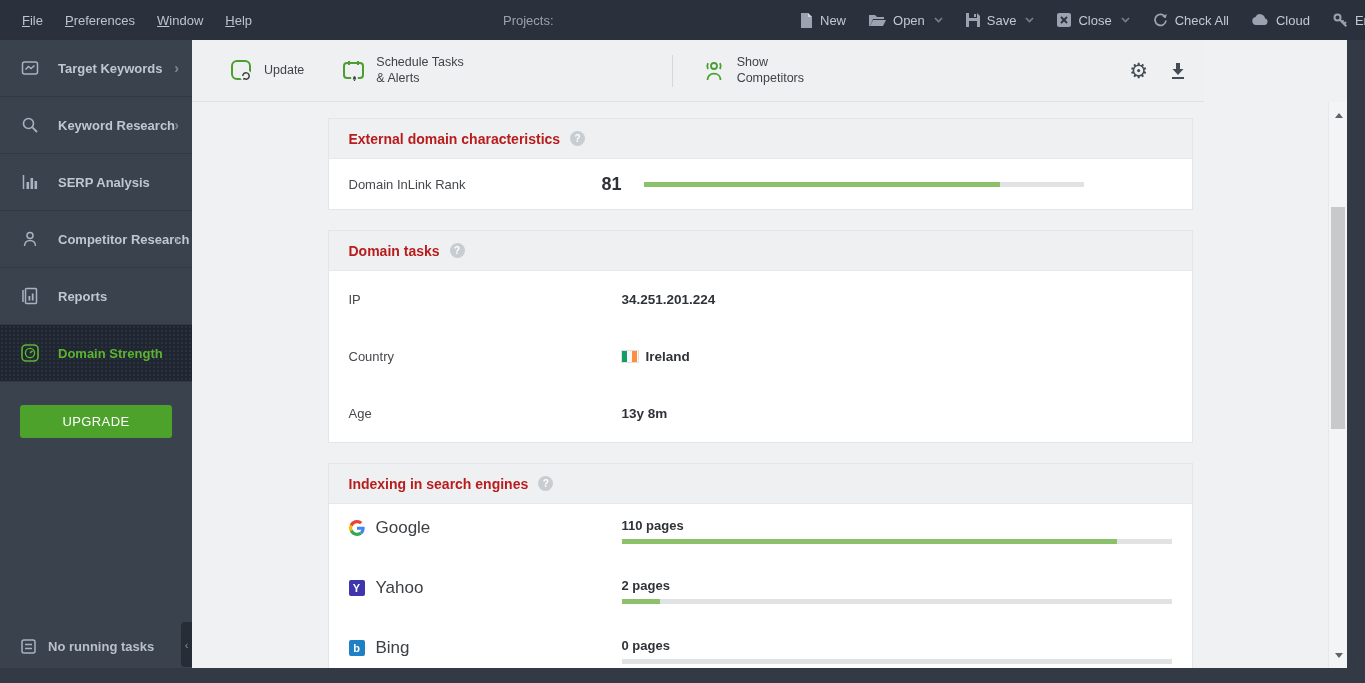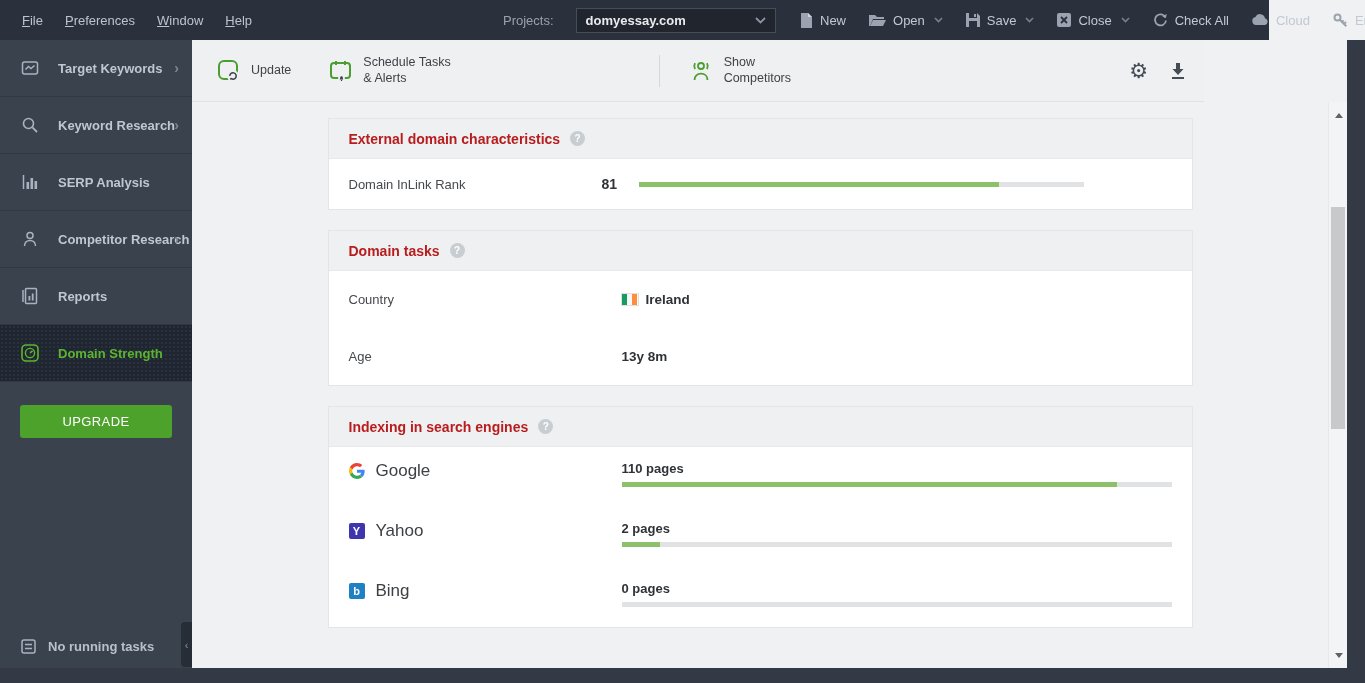--- a/index.html
+++ b/index.html
@@ -4,27 +4,27 @@
 <style>
   * { margin:0; padding:0; box-sizing:border-box; }
   html,body { width:1365px; height:683px; }
   body {
     font-family:"Liberation Sans", sans-serif;
     position:relative; overflow:hidden;
     background:#f0f1f2; color:#3c4043;
   }
   
   .topbar {
-    position:absolute; left:0; top:0; width:1269px; height:40px;
+    position:absolute; left:0; top:0; width:1365px; height:40px;
     background:#2b313c; display:flex; align-items:center; z-index:30;
   }
   .menus { display:flex; gap:22px; padding-left:22px; }
   .menu-item { font-size:13px; color:#bdc4cd; cursor:default; }
   .menu-item u { text-decoration:underline; }
-  .projects-group { position:absolute; left:503px; display:flex; align-items:center; gap:22px; }
+  .projects-group { position:absolute; left:503px; display:flex; align-items:center; gap:10px; }
   .projects-label { font-size:13px; color:#99a2ad; }
   .project-select {
     width:200px; height:25px; background:#20252e; border:1px solid #454d59;
     display:flex; align-items:center; justify-content:space-between;
     padding:0 9px; cursor:pointer;
   }
   .project-select .sel-text { font-size:13px; color:#e9ecef; font-weight:700; }
   .tb-actions { position:absolute; left:800px; display:flex; align-items:center; gap:23px; }
   .tb-action { display:flex; align-items:center; gap:7px; cursor:pointer; }
   .tb-action .lbl { font-size:13px; color:#c2c9d2; white-space:nowrap; }
@@ -59,21 +59,21 @@
   .collapse-handle {
     position:absolute; right:0; top:582px; width:11px; height:45px;
     background:#272d37; border-radius:4px 0 0 4px;
     display:flex; align-items:center; justify-content:center;
     color:#8a93a0; font-size:11px; cursor:pointer;
   }
   
   .toolbar {
     position:absolute; left:192px; top:40px; width:1012px; height:62px;
     background:#eef0f2; border-bottom:1px solid #dfe2e4;
-    display:flex; align-items:center; padding-left:25px; z-index:10;
+    display:flex; align-items:center; padding-left:38px; z-index:10;
   }
   .tool-btn { display:flex; align-items:center; gap:10px; cursor:pointer; margin-right:38px; }
   .tool-btn .t1 { font-size:12.5px; color:#3f4347; line-height:1.25; }
   .tool-divider { width:1px; height:32px; background:#d5d8db; margin:0 28px 0 170px; }
   .toolbar-right { position:absolute; right:18px; display:flex; align-items:center; gap:22px; }
   .icon-btn { cursor:pointer; display:flex; align-items:center; justify-content:center; }
   .gear-glyph { font-size:21px; color:#454c56; }
   
   .content {
     position:absolute; left:192px; top:102px; width:1136px; height:566px;
@@ -86,21 +86,21 @@
     padding-left:20px; border-bottom:1px solid #e6e8ea;
   }
   .card-title { font-size:14px; font-weight:700; color:#b91c1c; }
   .help-dot {
     width:15px; height:15px; border-radius:50%; background:#c8cdd2; color:#fff;
     font-size:10px; font-weight:700; display:flex; align-items:center; justify-content:center;
     margin-left:10px; cursor:pointer;
   }
   .metric-row { display:flex; align-items:center; height:50px; padding:0 20px; }
   .metric-label { width:253px; font-size:13px; color:#46494d; }
-  .metric-value { font-size:14px; font-weight:700; color:#2f3337; margin-right:22px; }
+  .metric-value { font-size:18px; font-weight:700; color:#2f3337; margin-right:22px; }
   .bar { height:5px; background:#e1e2e3; position:relative; overflow:hidden; }
   .bar-fill { position:absolute; left:0; top:0; bottom:0; background:#8cc06a; }
   .inlink-bar { flex:1; margin-right:88px; }
   .info-row { display:flex; align-items:center; height:57px; padding:0 20px; }
   .info-label { width:273px; font-size:13px; color:#46494d; }
   .info-value { font-size:13.5px; font-weight:700; color:#2f3337; display:flex; align-items:center; gap:8px; }
   .flag { width:16px; height:11px; display:flex; box-shadow:0 0 0 1px rgba(0,0,0,.12); }
   .flag i { flex:1; }
   .flag .f-green { background:#169b62; }
   .flag .f-white { background:#f7f7f7; }
@@ -137,26 +137,20 @@
 <div class="topbar">
   <div class="menus">
     <span class="menu-item"><u>F</u>ile</span>
     <span class="menu-item"><u>P</u>references</span>
     <span class="menu-item"><u>W</u>indow</span>
     <span class="menu-item"><u>H</u>elp</span>
   </div>
 
   <div class="projects-group">
     <span class="projects-label">Projects:</span>
-    <div class="project-select">
-      <span class="sel-text">domyessay.com</span>
-      <svg width="11" height="7" viewBox="0 0 11 7">
-          <polyline points="1,1 5.5,5.5 10,1" fill="none" stroke="#8b95a2" stroke-width="1.8"></polyline>
-        </svg>
-    </div>
   </div>
 
   <div class="tb-actions">
     <div class="tb-action">
       <svg width="13" height="15" viewBox="0 0 13 15">
           <path d="M1 0h7l4 4v11H1z" fill="#9aa3af"></path>
           <path d="M8 0l4 4H8z" fill="#cfd5db"></path>
         </svg>
       <span class="lbl">New</span>
     </div>
@@ -340,20 +334,24 @@
         <div class="bar inlink-bar">
           <div class="bar-fill" style="width: 81%;"></div>
         </div>
       </div>
     </div>
 
     <div class="card">
       <div class="card-header">
         <span class="card-title">Domain tasks</span>
         <span class="help-dot">?</span>
+      </div>
+      <div class="info-row">
+        <span class="info-label">IP</span>
+        <span class="info-value">34.251.201.224</span>
       </div>
       <div class="info-row">
         <span class="info-label">Country</span>
         <span class="info-value">
           <span class="flag">
               <i class="f-green"></i>
               <i class="f-white"></i>
               <i class="f-orange"></i>
             </span>
           <span>Ireland</span>

